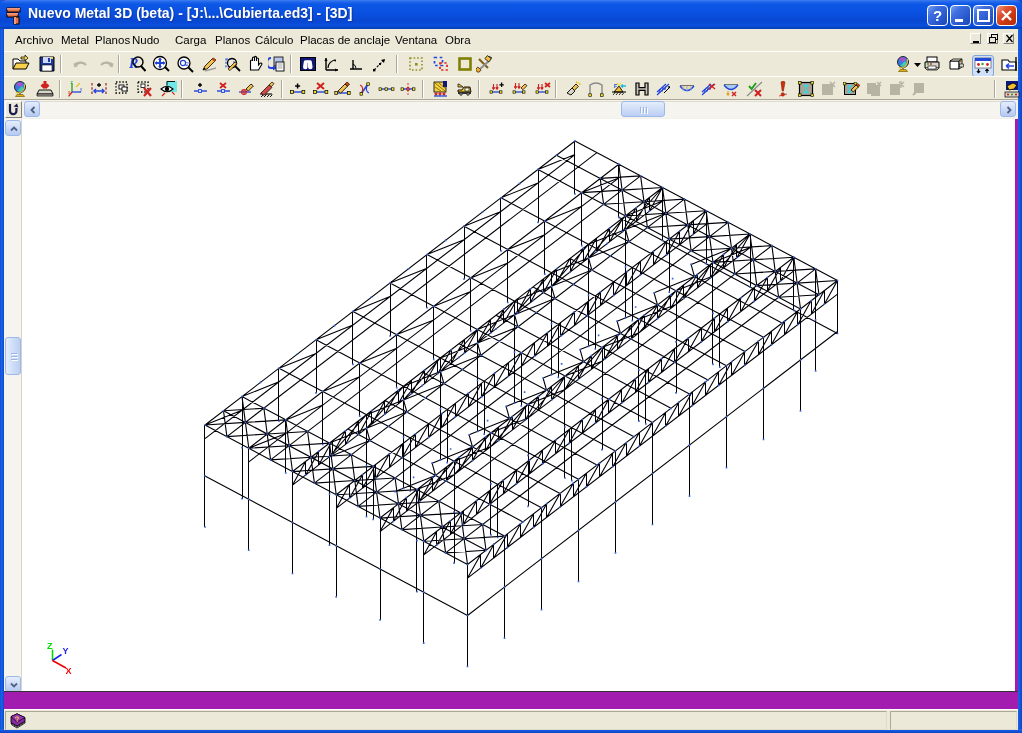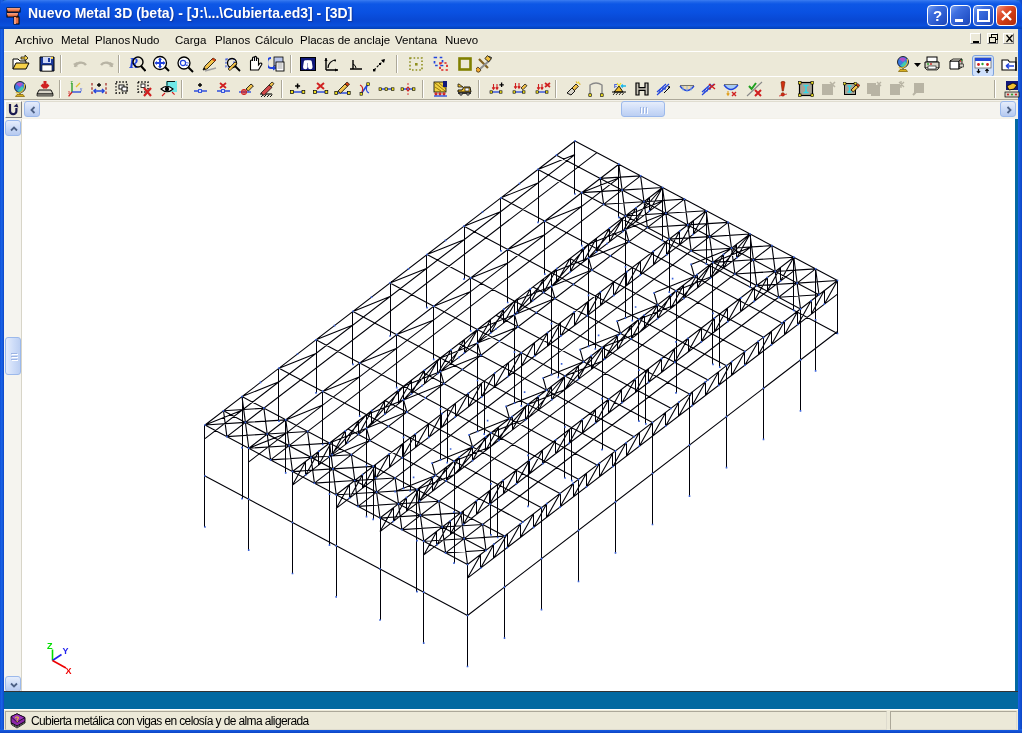--- a/index.html
+++ b/index.html
@@ -1,17 +1,17 @@
 <!DOCTYPE html>
 <html><head>
 <meta charset="utf-8">
 <style>
 * { margin:0; padding:0; box-sizing:border-box; }
 html,body { width:1022px; height:733px; overflow:hidden; font-family:"Liberation Sans",sans-serif; }
-#win { position:absolute; left:0; top:0; width:1022px; height:733px; background:#0369a1; }
+#win { position:absolute; left:0; top:0; width:1022px; height:733px; background:#a21caf; }
 
 #frameL { position:absolute; left:0; top:0; width:4px; height:733px; background:linear-gradient(90deg,#1050d8,#1a64e8 45%,#0d45c6); }
 #frameR { position:absolute; right:0; top:0; width:4px; height:733px; background:linear-gradient(90deg,#1a64e8,#0d45c6); }
 #frameB { position:absolute; left:0; bottom:0; width:1022px; height:4px; background:linear-gradient(180deg,#1a64e8,#0d45c6); }
 
 #title { position:absolute; left:0; top:0; width:1022px; height:29px;
   background:linear-gradient(180deg,#3b7df2 0%,#2268ea 6%,#0d57e6 14%,#0a51e2 42%,#0847d2 72%,#0a4fdc 88%,#0340b5 100%);
   border-radius:7px 7px 0 0; }
 #title .txt { position:absolute; left:28px; top:5px; color:#fff; font-size:14px; font-weight:bold; letter-spacing:0px; white-space:nowrap; text-shadow:1px 1px 1px #1038a0; }
 #appicon { position:absolute; left:6px; top:6px; }
@@ -96,21 +96,21 @@
   <div id="menubar">
     <span class="mi" style="left:11px">Archivo</span>
     <span class="mi" style="left:57px">Metal</span>
     <span class="mi" style="left:91px">Planos</span>
     <span class="mi" style="left:128px">Nudo</span>
     <span class="mi" style="left:171px">Carga</span>
     <span class="mi" style="left:211px">Planos</span>
     <span class="mi" style="left:251px">Cálculo</span>
     <span class="mi" style="left:296px">Placas de anclaje</span>
     <span class="mi" style="left:391px">Ventana</span>
-    <span class="mi" style="left:441px">Nuevo</span>
+    <span class="mi" style="left:441px">Obra</span>
     <div id="mdibtns">
       <span class="mdib"><svg width="11" height="9">
             <rect x="2" y="7" width="6" height="2" fill="#000"></rect>
           </svg></span>
       <span class="mdib"><svg width="11" height="9">
             <rect x="3.5" y="0.5" width="6" height="5" fill="none" stroke="#000"></rect>
             <rect x="1.5" y="3.5" width="6" height="5" fill="#ECE9D8" stroke="#000"></rect>
           </svg></span>
       <span class="mdib"><svg width="11" height="9">
             <path d="M2.5 1 L8.5 8 M8.5 1 L2.5 8" stroke="#000" stroke-width="1.3"></path>
@@ -693,15 +693,14 @@
   <div id="status">
     <div class="pane1"></div>
       <div class="pane2"></div>
     <svg style="position:absolute;left:5px;top:3px" width="18" height="17" viewBox="0 0 18 17">
       <path d="M2 10 L3 12 L8 15 L16 10 L16 8.6 L8 13.6 L2.6 10.4 z" fill="#fff" stroke="#000" stroke-width="0.8"></path>
       <path d="M2.4 9.2 L3.4 11.2 L8 14 L15.6 9.4 L15.6 8 L8 12.6 L3 9.6 z" fill="#fff" stroke="#000" stroke-width="0.7"></path>
       <path d="M2 3.6 L8 0.8 L16 4.6 L16 8.4 L8 13 L2 9.6 z" fill="#8a28a8" stroke="#000" stroke-width="0.9"></path>
       <path d="M2 3.6 L8 0.8 L16 4.6 L8 9.2 z" fill="#9c34bc" stroke="#000" stroke-width="0.7"></path>
       <text x="5.8" y="8.6" font-size="7.5" font-weight="bold" fill="#f0d820" transform="rotate(-8 9 6)">?</text>
     </svg>
-    <div class="txt">Cubierta metálica con vigas en celosía y de alma aligerada</div>
   </div>
 </div>
 
 </body></html>

